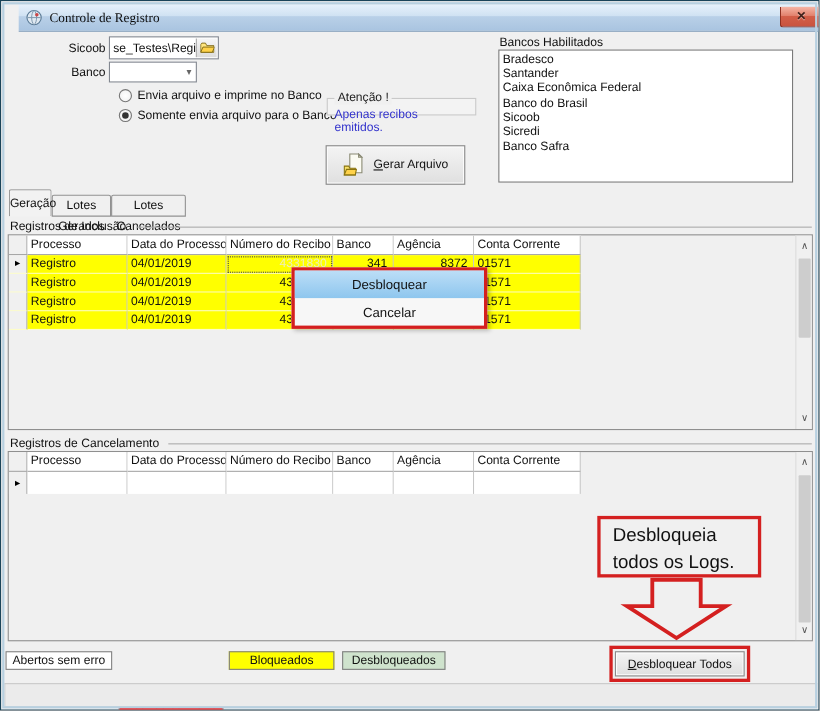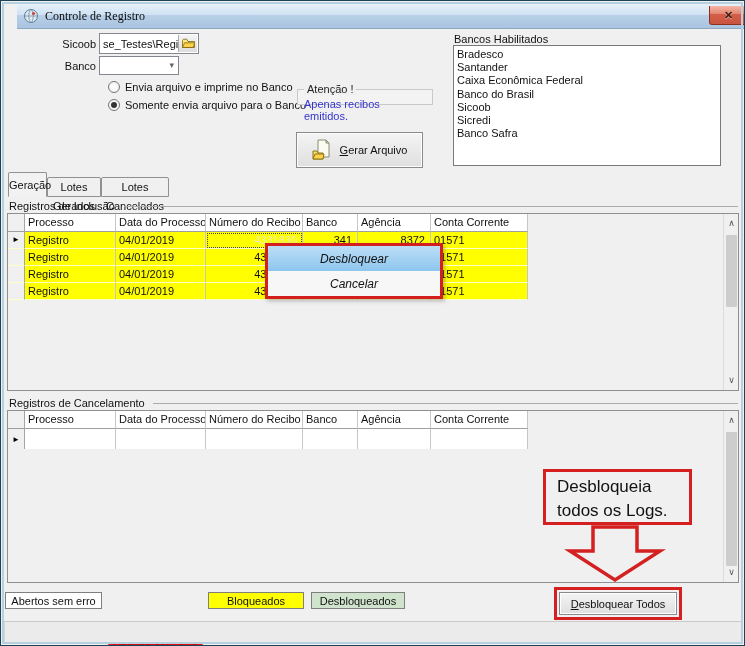--- a/index.html
+++ b/index.html
@@ -69,21 +69,21 @@
 
   
   .vscroll { position:absolute; top:0; right:0; width:15px; bottom:0;
      background:#f0f0f0; border-left:1px solid #dcdcdc; }
   .sarrow { position:absolute; left:0; width:15px; height:15px; color:#555;
             font-size:9px; text-align:center; line-height:15px; }
   .sthumb { position:absolute; left:2px; width:11px; background:#cdcdcd; border-radius:1px; }
 
   
   .ctxmenu { border:3px solid #d41f1f; background:#f7f7f7;
-             box-shadow:2px 2px 4px rgba(0,0,0,.25); z-index:20;font-style:italic; }
+             box-shadow:2px 2px 4px rgba(0,0,0,.25); z-index:20; }
   .ctxitem { height:25px; display:flex; align-items:center; justify-content:center;
              font-size:12px; color:#111; }
   .ctxitem.selected { background:linear-gradient(#bcdef7,#8ec6ee); }
 
   
   .anno-box { border:3px solid #d42020; background:#f0f0f0; z-index:15;
               font-size:17px; color:#111; line-height:24px; padding:3px 0 0 11px; }
   .anno-outline { border:3px solid #d42020; z-index:15; }
 
   

